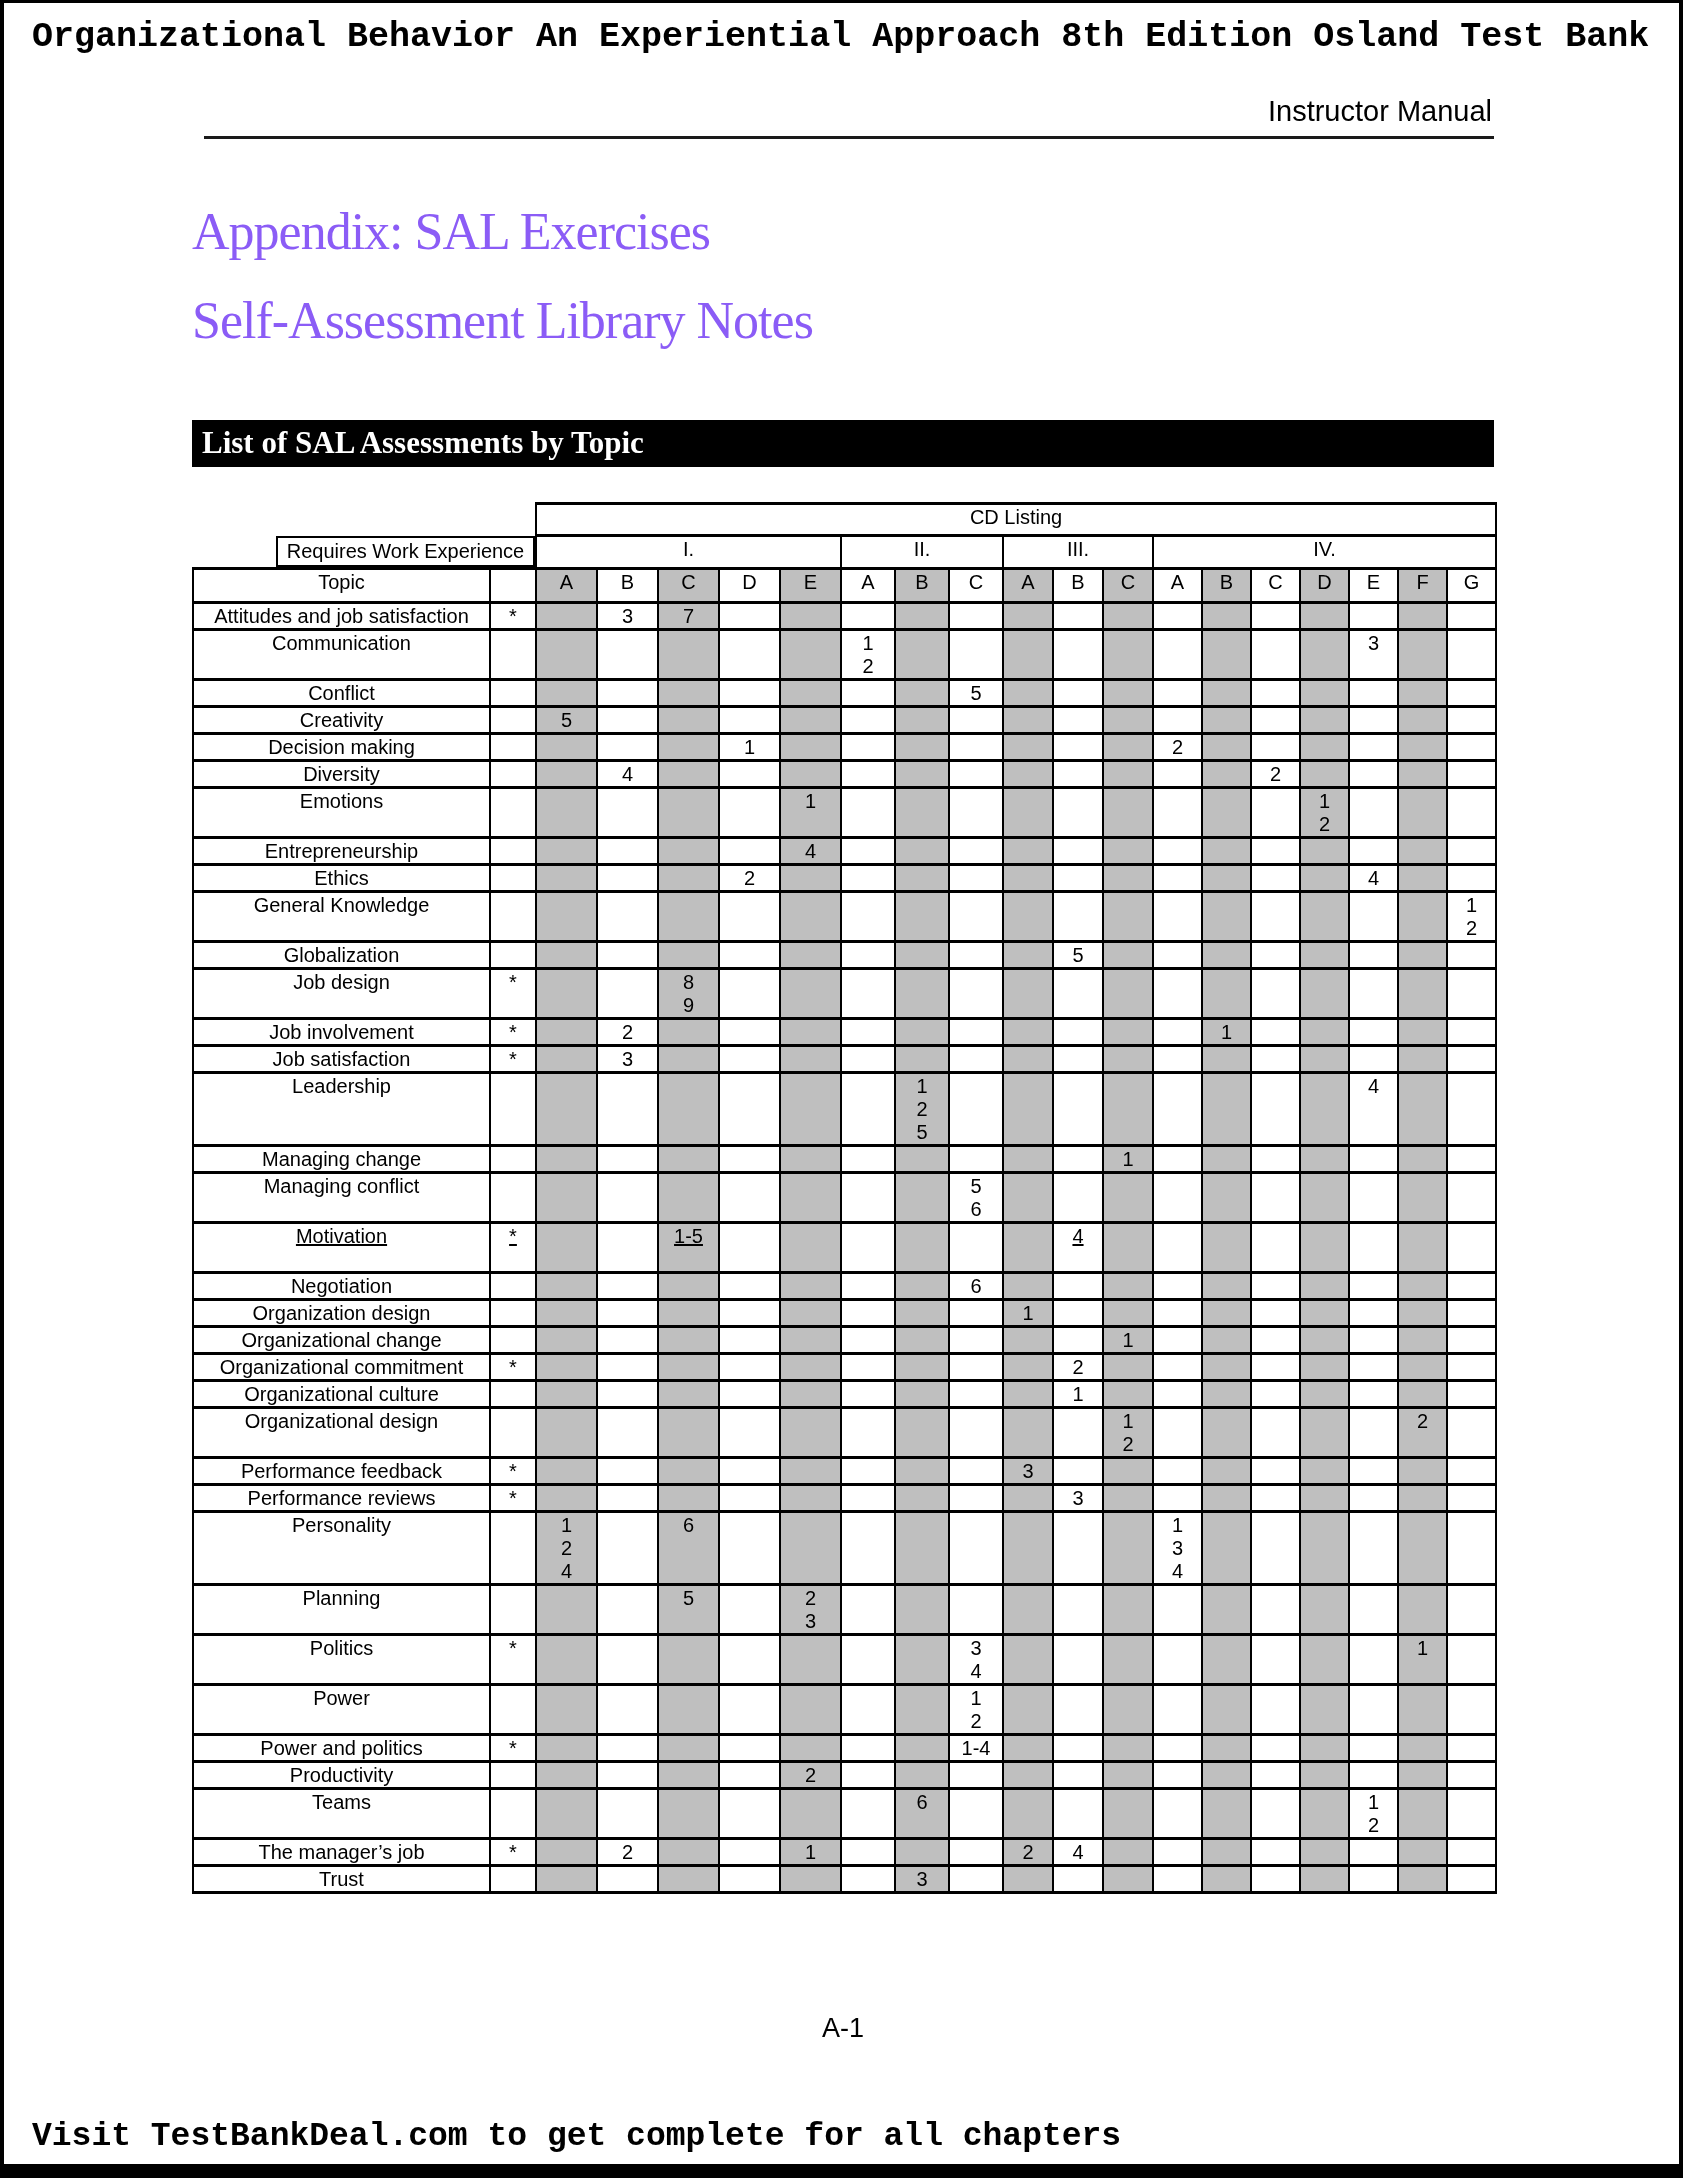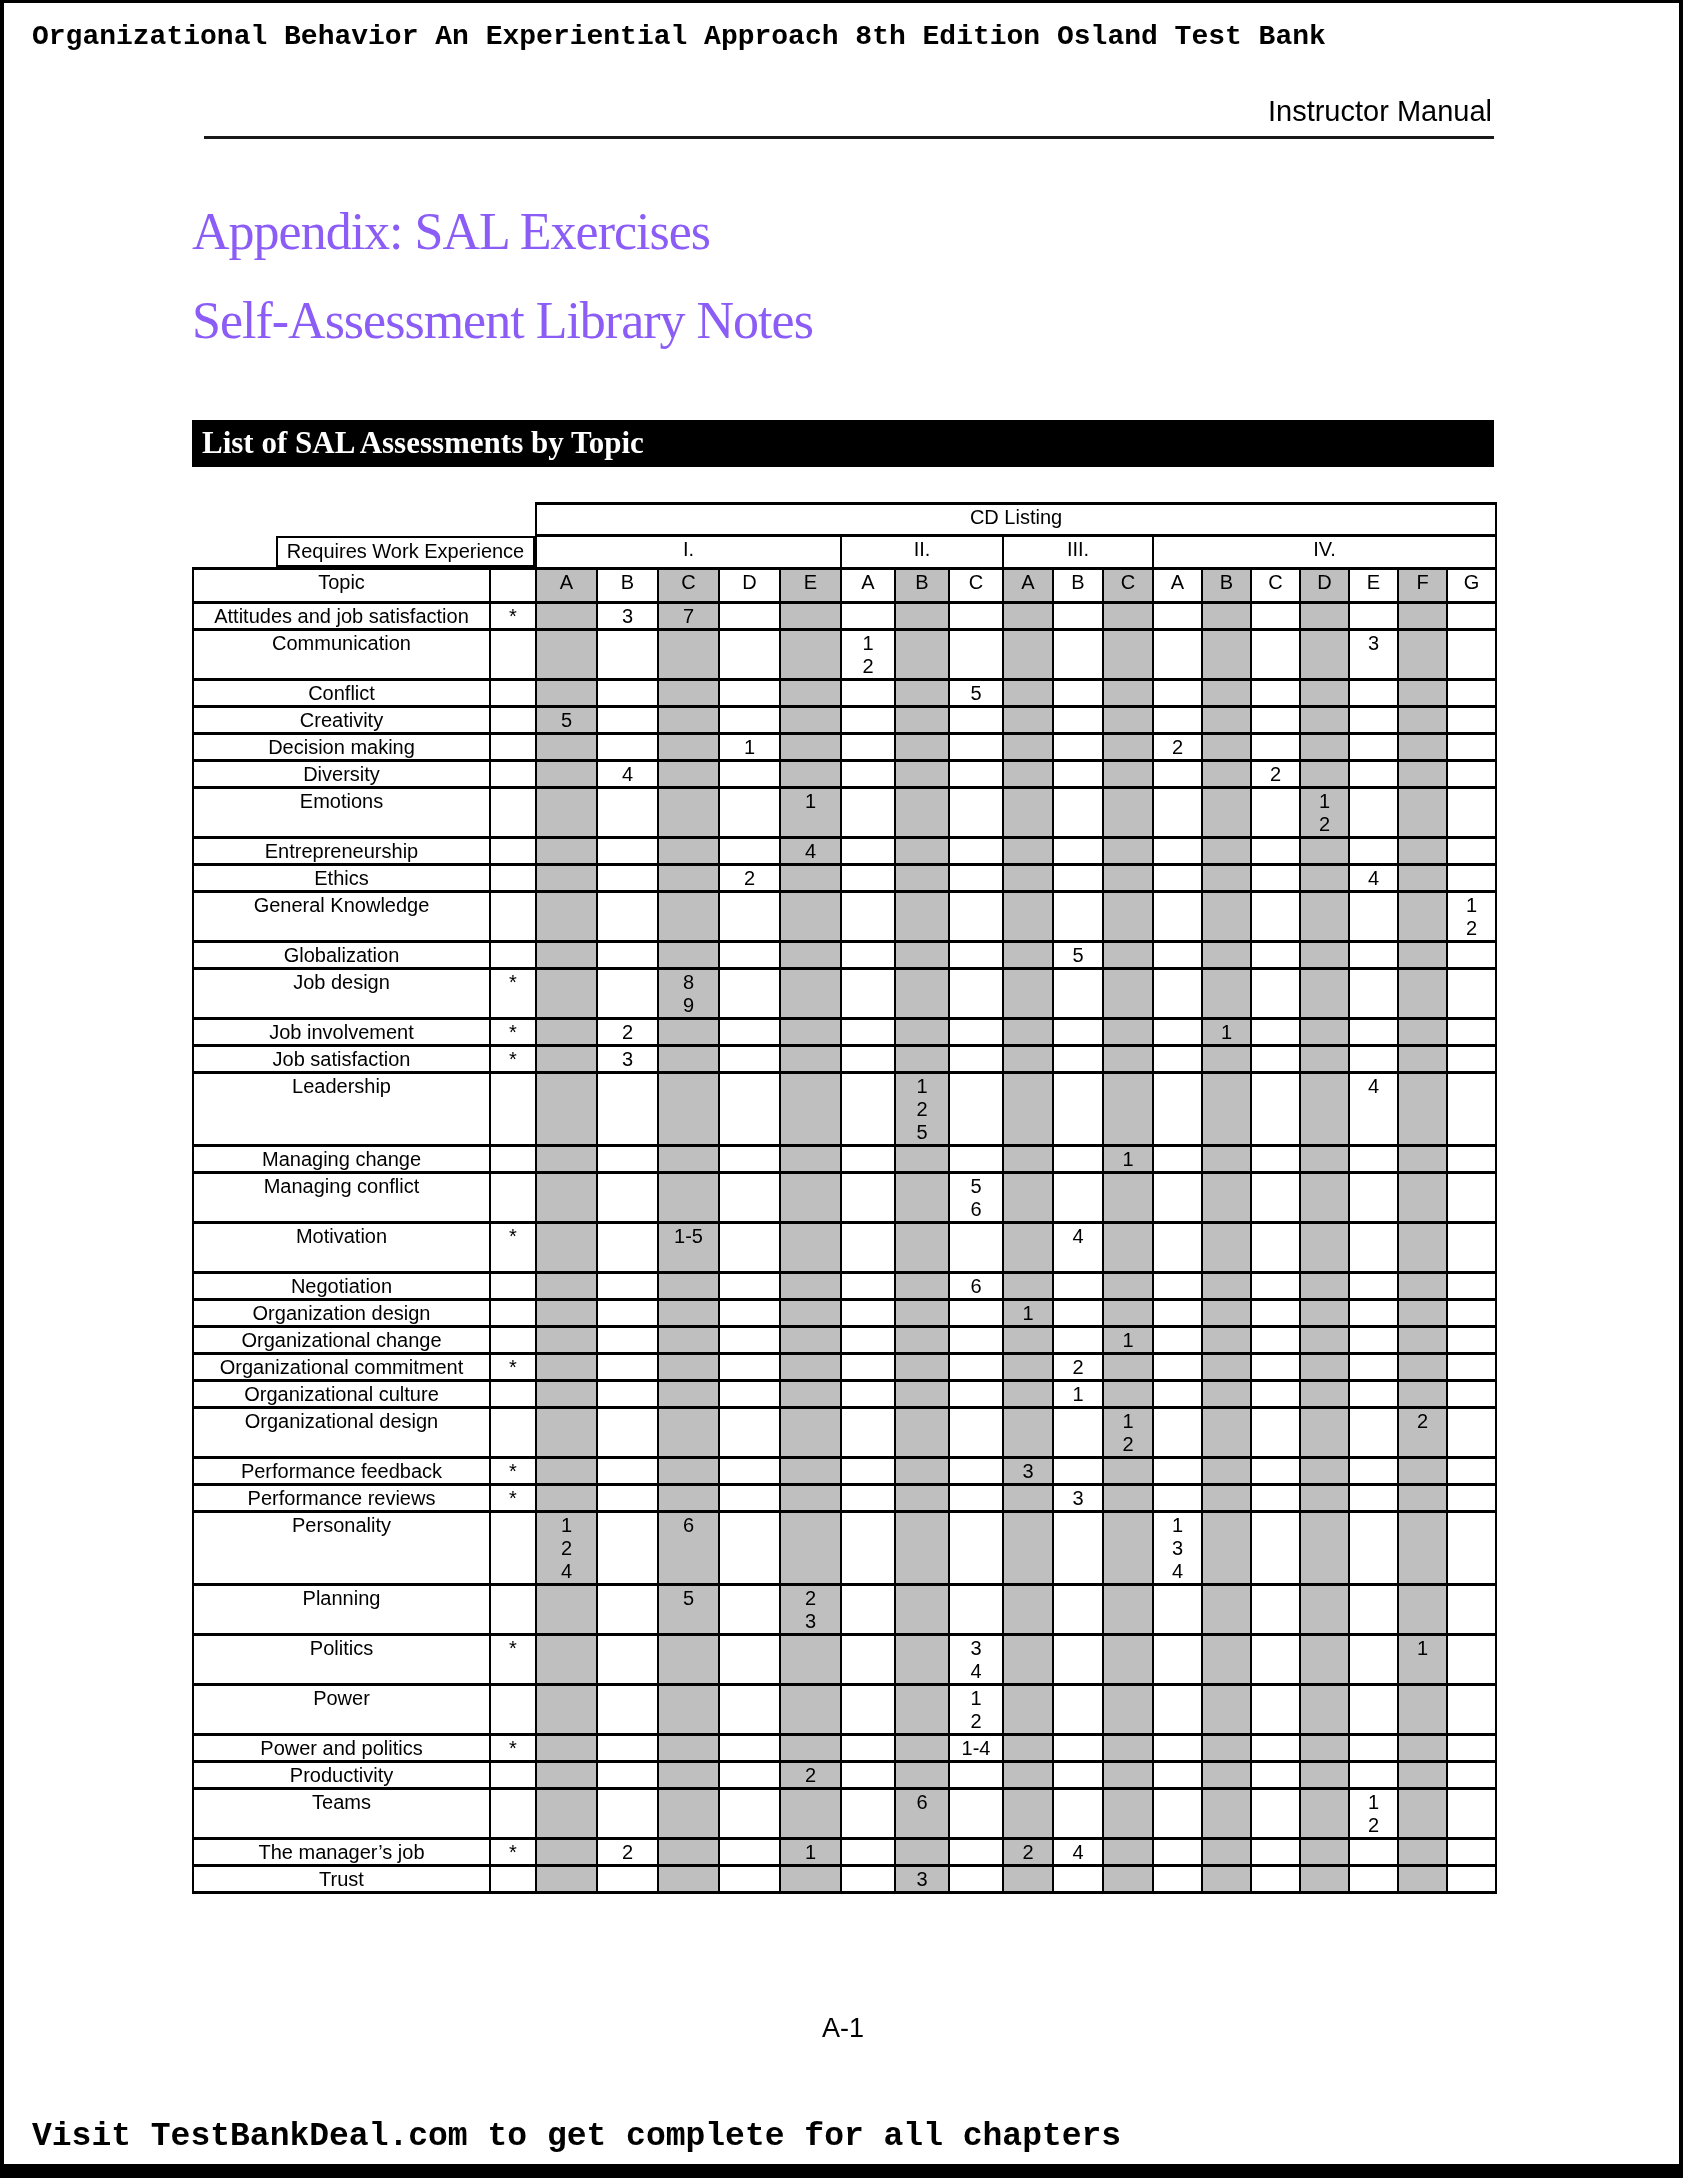--- a/index.html
+++ b/index.html
@@ -6,21 +6,21 @@
   .page {
     position:relative; width:1683px; height:2178px; margin:0 auto;
     box-sizing:border-box; background:#ffffff; color:#000;
     border-left:4px solid #000; border-right:4px solid #000;
     border-top:3px solid #000; border-bottom:14px solid #000;
     font-family:"Liberation Sans", sans-serif; overflow:hidden;
   }
   .mono-header {
     position:absolute; top:16px; left:28px;
     font-family:"Liberation Mono", monospace; font-weight:bold;
-    font-size:28px; line-height:36px; white-space:nowrap;
+    font-size:35px; line-height:36px; white-space:nowrap;
   }
   .content { position:absolute; left:188px; top:0; width:1302px; }
   .doc-label { margin-top:91px; text-align:right; font-size:29px; line-height:34px; padding-right:2px; }
   .header-rule { height:0; border-bottom:3px solid #1a1a1a; margin-top:8px; margin-left:12px; }
   .title {
     margin:48px 0 0 0; font-family:"Liberation Serif", serif; font-weight:normal;
     font-size:52px; line-height:89px; letter-spacing:-1px; color:#8b5cf6;
   }
   .banner {
     margin-top:55px; background:#000; color:#fff;
@@ -503,21 +503,21 @@
             <td class="value-cell"></td>
             <td class="value-cell shade"></td>
             <td class="value-cell"></td>
             <td class="value-cell shade"></td>
             <td class="value-cell"></td>
             <td class="value-cell shade"></td>
             <td class="value-cell"></td>
             <td class="value-cell shade"></td>
             <td class="value-cell"></td>
           </tr>
-          <tr style="height: 50px;">
+          <tr style="height: 50px; text-decoration: underline;">
             <td class="topic-cell">Motivation</td>
             <td class="star-cell">*</td>
             <td class="value-cell shade"></td>
             <td class="value-cell"></td>
             <td class="value-cell shade">1-5</td>
             <td class="value-cell"></td>
             <td class="value-cell shade"></td>
             <td class="value-cell"></td>
             <td class="value-cell shade"></td>
             <td class="value-cell"></td>

